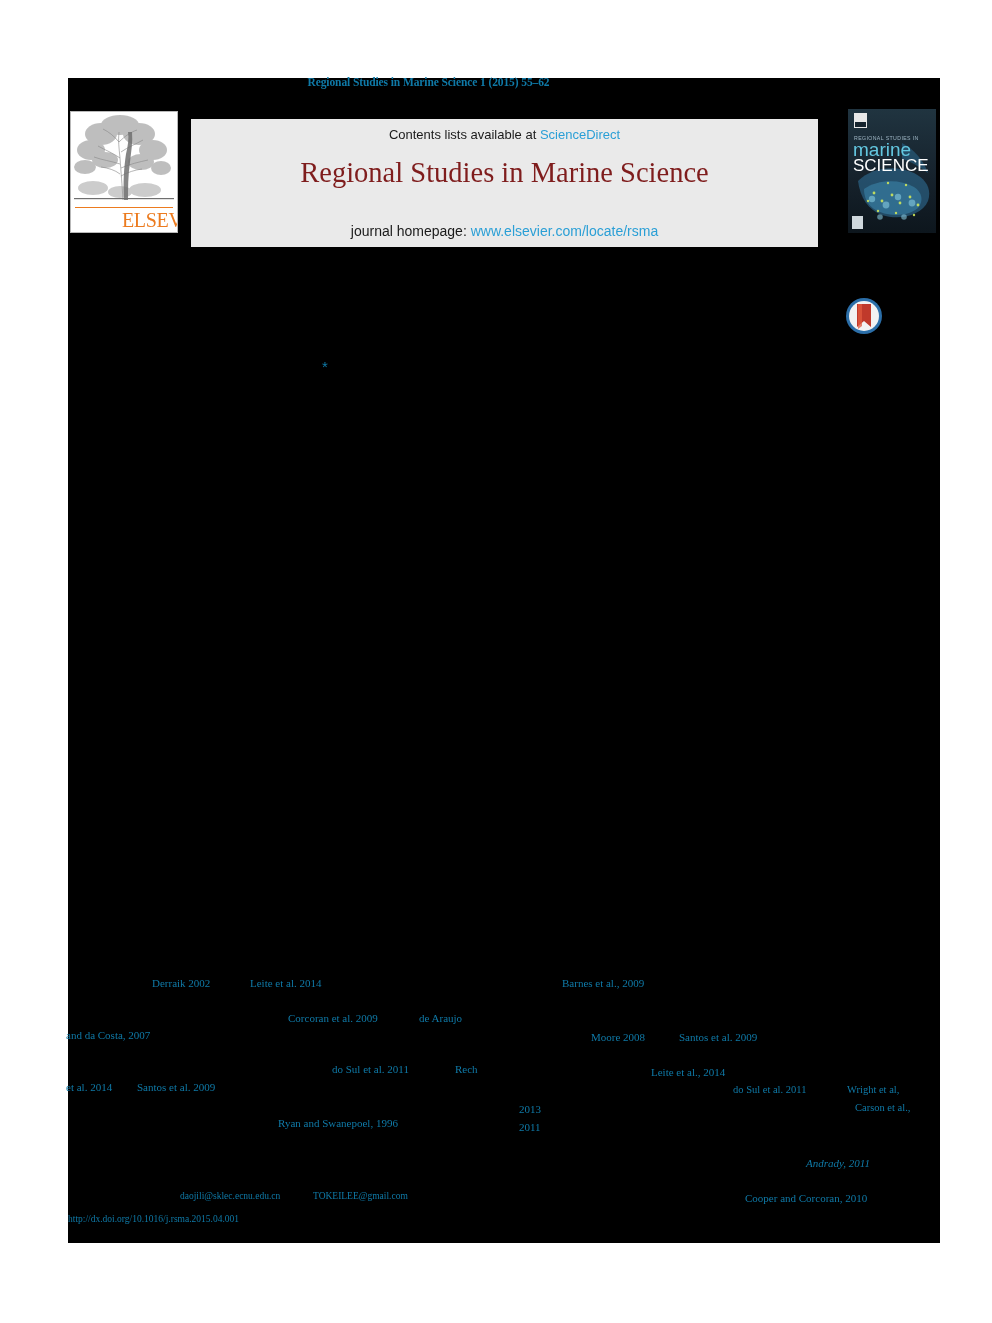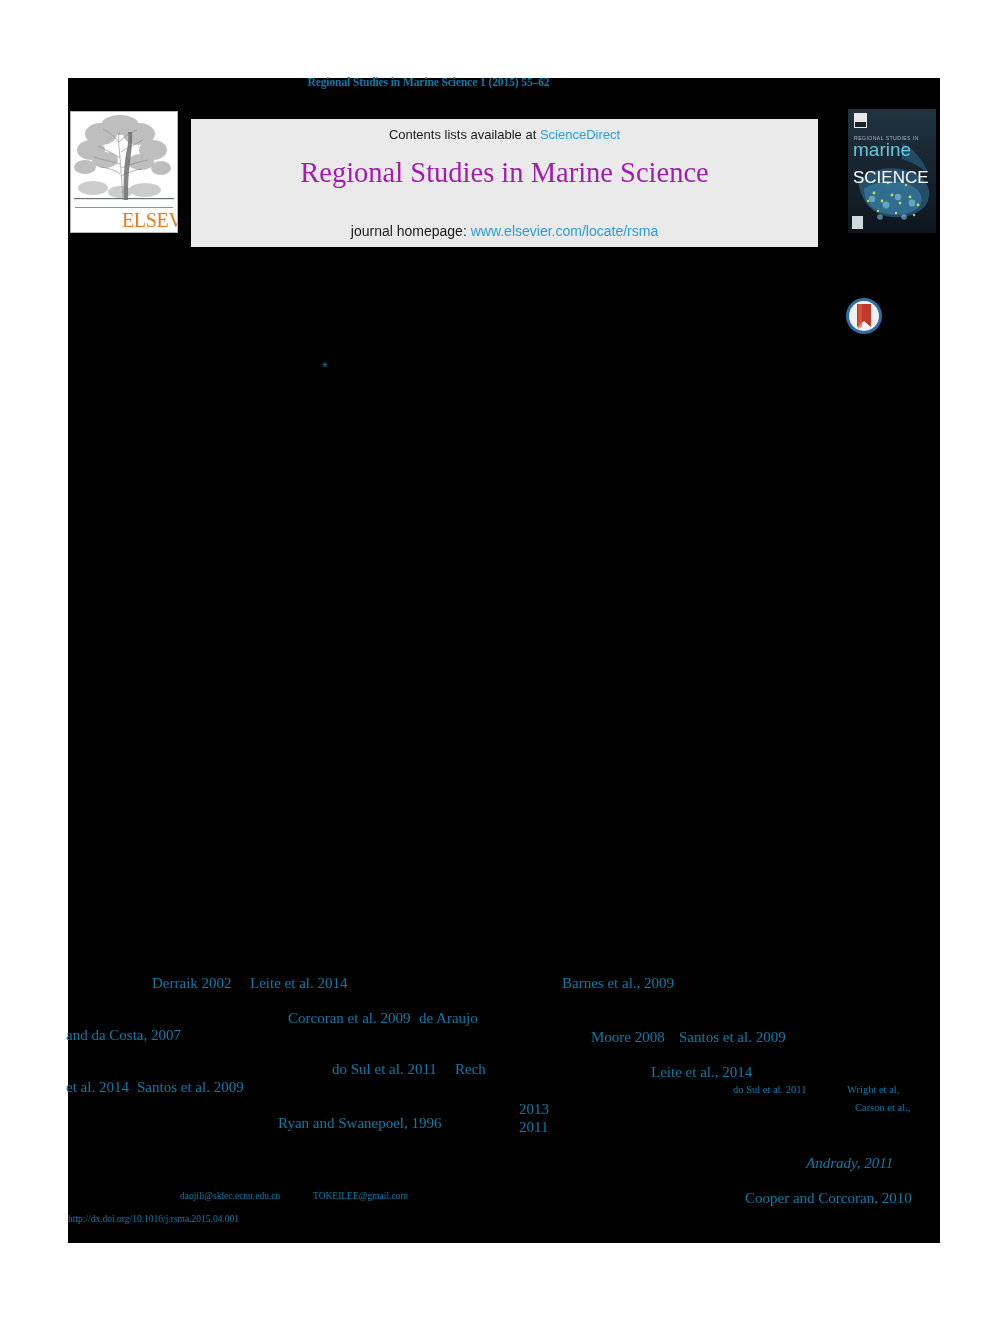--- a/index.html
+++ b/index.html
@@ -117,21 +117,21 @@
 
   .journal-title {
     position: absolute;
     left: 0;
     right: 0;
     top: 38px;
     text-align: center;
     font-family: "Liberation Serif", serif;
     font-size: 28.5px;
     font-weight: normal;
-    color: #a21caf;
+    color: #7f1d1d;
     white-space: nowrap;
   }
   .homepage-line {
     position: absolute;
     left: 0;
     right: 0;
     bottom: 8px;
     text-align: center;
     font-family: "Liberation Sans", sans-serif;
     font-size: 14px;
@@ -186,21 +186,20 @@
   }
   .cover-word-science {
     position: absolute;
     left: 5px;
     top: 48px;
     font-family: "Liberation Sans", sans-serif;
     font-size: 17px;
     line-height: 17px;
     color: #ffffff;
     white-space: nowrap;
-    margin-top: 12px;
   }
   .cover-badge {
     position: absolute;
     left: 4px;
     bottom: 4px;
     width: 11px;
     height: 13px;
     background: #cfd8dd;
   }
 
@@ -221,21 +220,21 @@
     font-family: "Liberation Sans", sans-serif;
     font-size: 15px;
     line-height: 15px;
     color: #0f7aa8;
   }
 
   
   .cite {
     position: absolute;
     font-family: "Liberation Serif", serif;
-    font-size: 15px;
+    font-size: 11px;
     line-height: 16px;
     color: #0f7aa8;
     white-space: nowrap;
   }
   .cite.small {
     font-size: 10.5px;
     line-height: 13px;
   }
   .cite.tiny {
     font-size: 9.5px;

